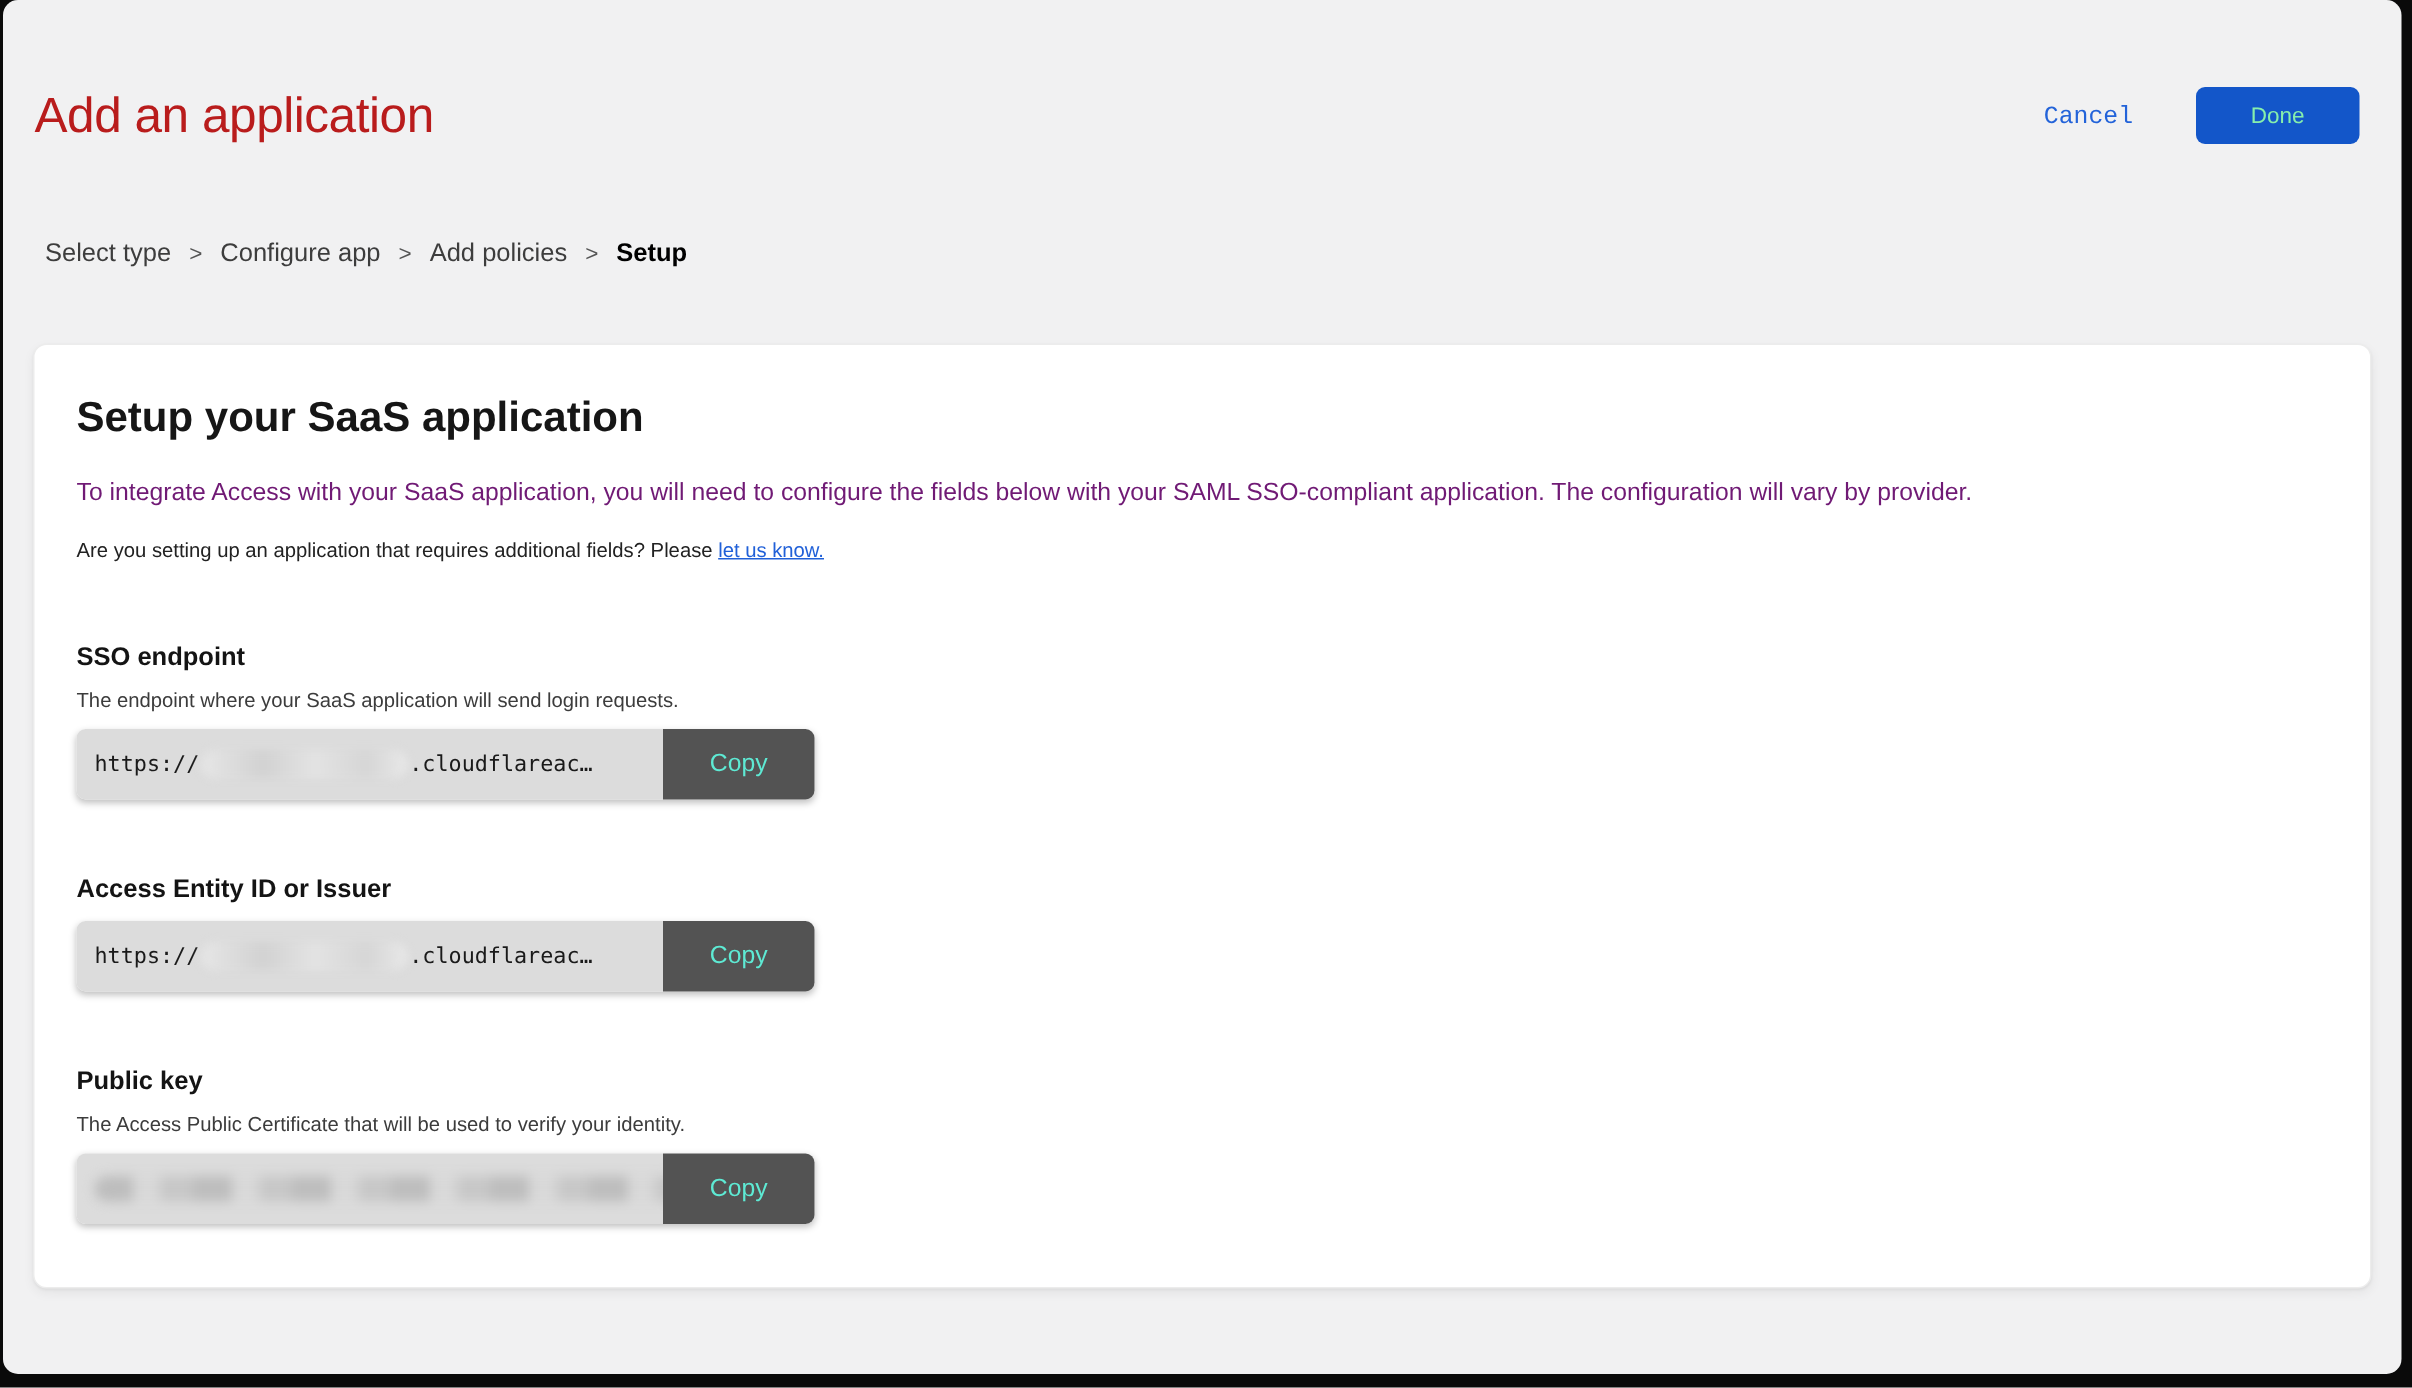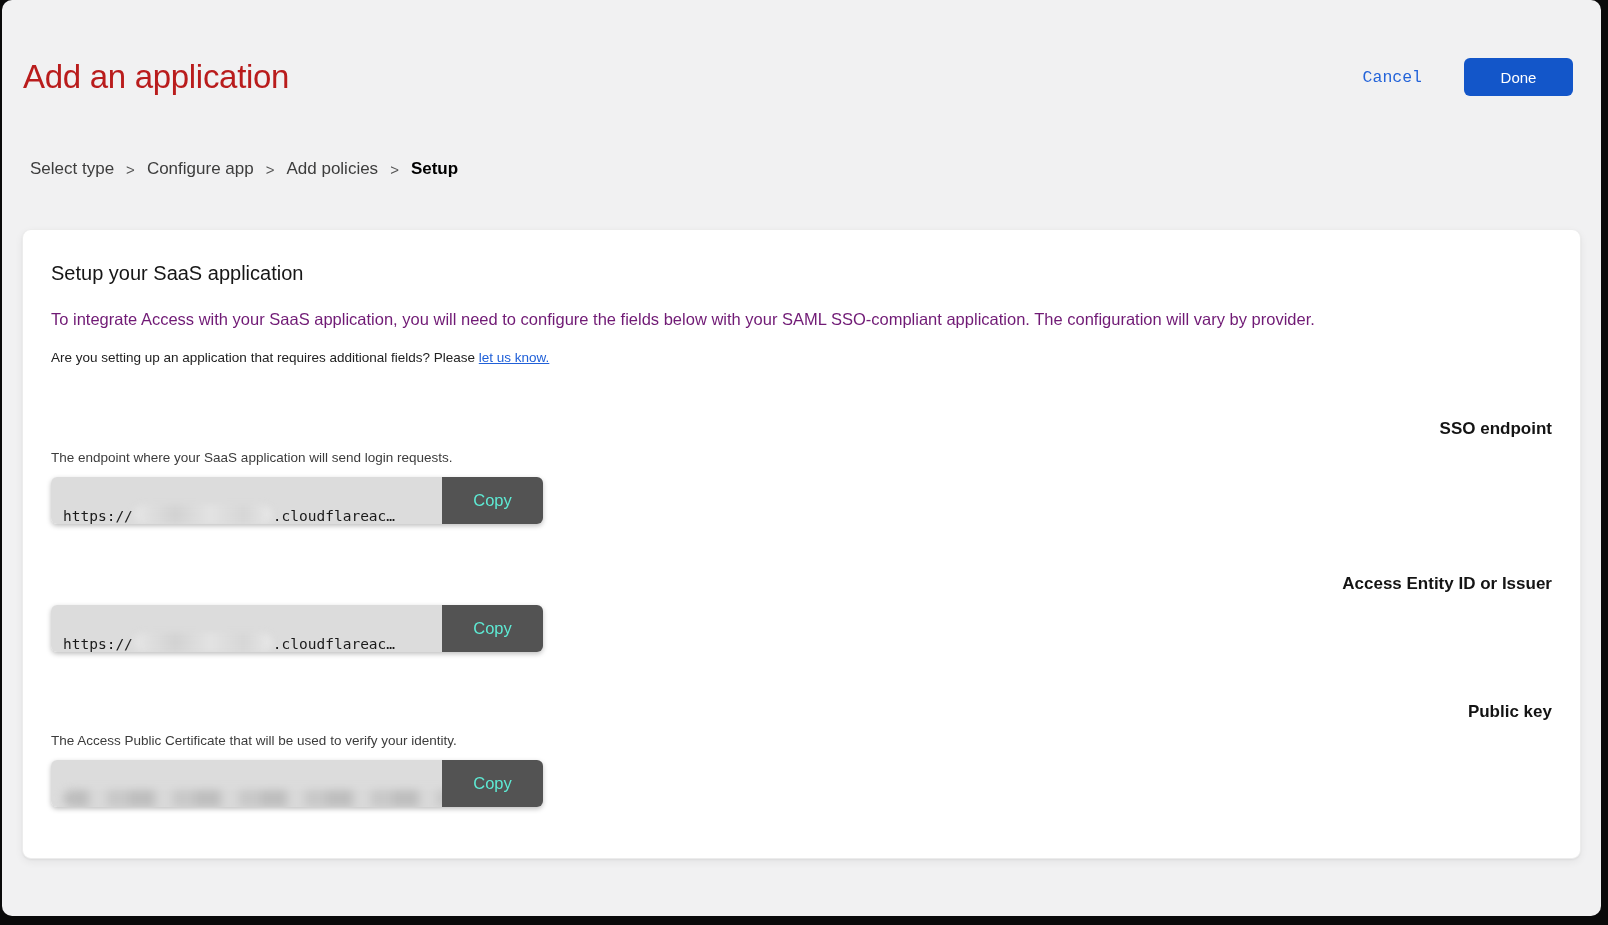--- a/index.html
+++ b/index.html
@@ -35,21 +35,21 @@
     background: none; border: none; cursor: pointer;
     font-family: Liberation Mono, monospace;
     font-size: 16.5px;
     color: #2363d9;
     margin-left: 19px;
   }
   .done-btn {
     border: none; cursor: pointer;
     font-family: inherit;
     background: #1356c9;
-    color: #ffffff;
+    color: #86efac;
     font-size: 15px;
     width: 109px; height: 38px;
     border-radius: 6px;
   }
   
   .breadcrumb {
     display: flex; align-items: center; gap: 12px;
     margin: 63px 0 0 28px;
     font-size: 17px;
     color: #3d3d3d;
@@ -61,22 +61,22 @@
   .card {
     margin: 50px 20px 0 20px;
     background: #ffffff;
     border: 1px solid #ececec;
     border-radius: 9px;
     box-shadow: 0 1px 2px rgba(0,0,0,0.05), 0 3px 8px rgba(0,0,0,0.06);
     padding: 32px 28px 30px 28px;
     height: 630px;
   }
   .card-heading {
-    font-size: 20px;
-    font-weight: 400;
+    font-size: 28px;
+    font-weight: 700;
     color: #161616;
     margin-bottom: 25px;
   }
   .card-intro {
     font-size: 16.5px;
     color: #701a75;
     margin-bottom: 21px;
     white-space: nowrap;
   }
   .card-note {
@@ -89,40 +89,39 @@
     text-decoration: underline;
     cursor: pointer;
   }
   
   .field-section { margin-bottom: 50px; }
   .field-label {
     font-size: 17px;
     font-weight: 700;
     color: #141414;
     margin-bottom: 11px;
-    text-align: right;
   }
   .field-desc {
     font-size: 13.5px;
     color: #3c3c3c;
     margin-bottom: 12px;
   }
   .value-row {
     display: flex;
     width: 492px;
     height: 47px;
     border-radius: 6px;
     box-shadow: 0 2px 5px rgba(0,0,0,0.25);
   }
   .value-box {
     flex: 1;
     background: #dcdcdc;
     border-radius: 6px 0 0 6px;
     display: flex;
-    align-items: flex-end;
+    align-items: center;
     padding: 0 12px;
     font-family: "DejaVu Sans Mono", monospace;
     font-size: 14.5px;
     color: #1a1a1a;
     white-space: nowrap;
     overflow: hidden;
   }
   .copy-btn {
     width: 101px;
     border: none; cursor: pointer;

